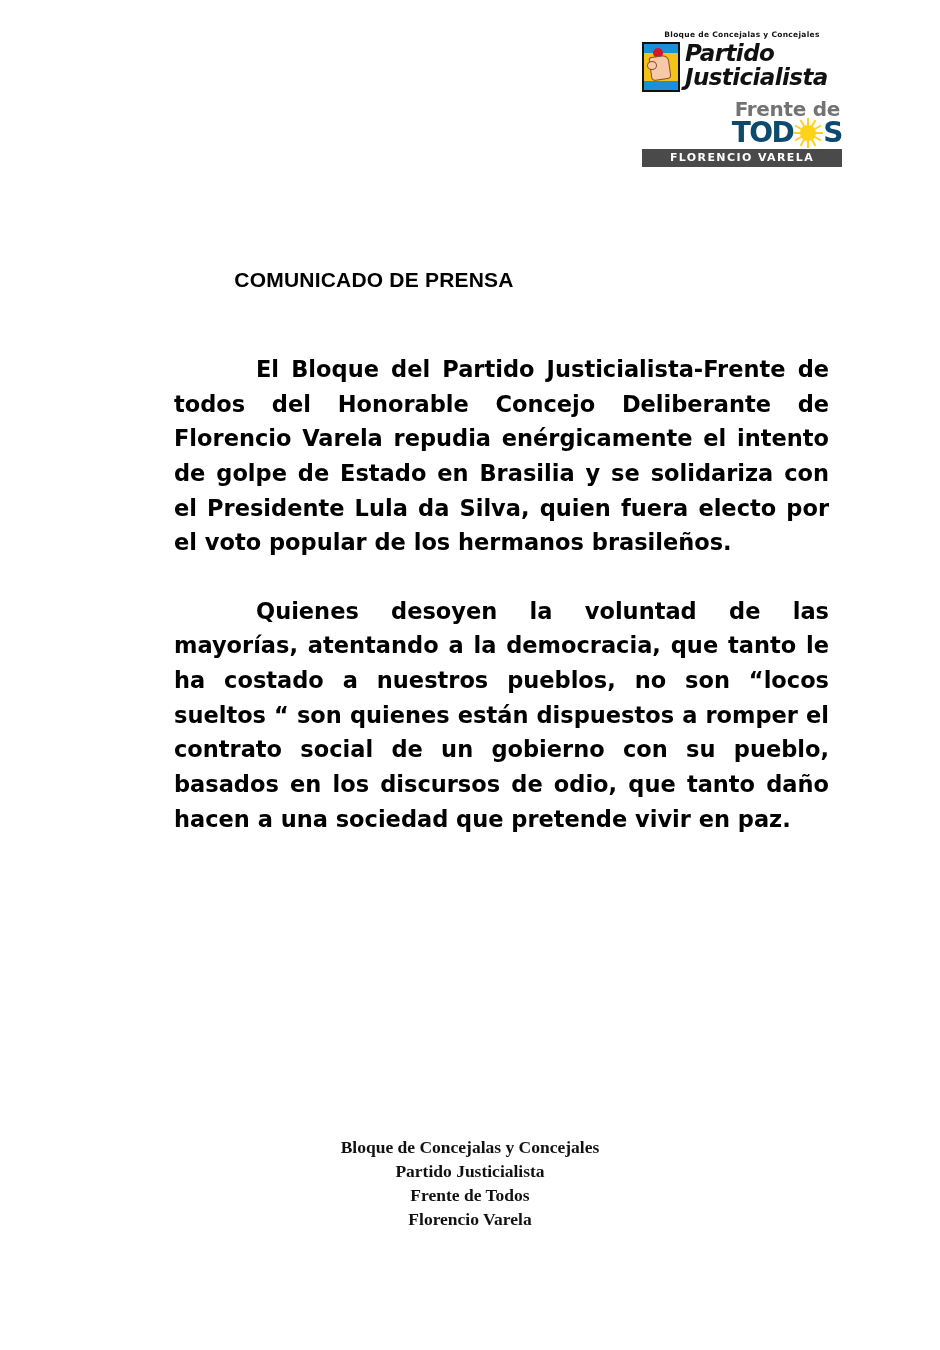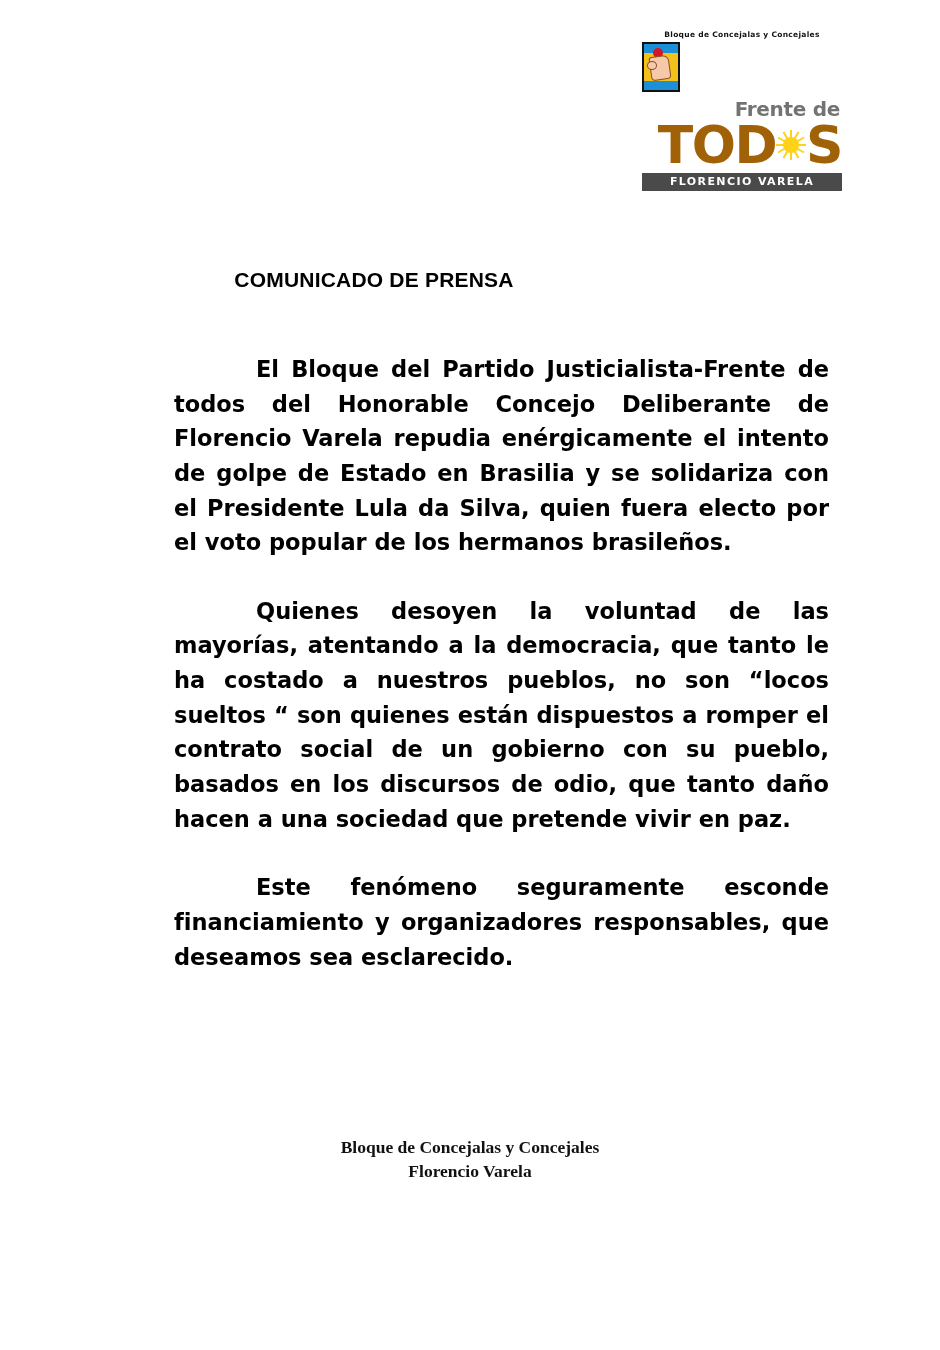--- a/index.html
+++ b/index.html
@@ -117,22 +117,22 @@
   .todos-row {
     display: flex;
     align-items: center;
     justify-content: flex-end;
     line-height: 1;
     margin-top: -2px;
   }
   .todos-row .t1, .todos-row .t2 {
     font-family: "DejaVu Sans", sans-serif;
     font-weight: bold;
-    font-size: 52px;
-    color: #a16207;
+    font-size: 28px;
+    color: #0c4a6e;
     letter-spacing: -1.5px;
   }
   .sun {
     position: relative;
     width: 28px;
     height: 28px;
     margin: 0 1px;
   }
   .sun .core {
     position: absolute;
@@ -210,20 +210,24 @@
 <div class="letterhead">
   <div class="lh-toptext">Bloque de Concejalas y Concejales</div>
 
   <div class="pj-row">
     <div class="pj-flag">
       <div class="stripe-top"></div>
       <div class="stripe-bot"></div>
       <div class="dot"></div>
       <div class="hand"></div>
       <div class="thumb"></div>
+    </div>
+    <div class="pj-words">
+      <span class="w1">Partido</span>
+      <span class="w2">Justicialista</span>
     </div>
   </div>
 
   <div class="frente">Frente de</div>
 
   <div class="todos-row">
     <span class="t1">TOD</span>
     <span class="sun">
       <span class="ray" style="transform:rotate(0deg)"></span>
       <span class="ray" style="transform:rotate(30deg)"></span>
@@ -237,19 +241,20 @@
   </div>
 
   <div class="fv-bar">FLORENCIO VARELA</div>
 </div>
 
 <div class="doc-title">COMUNICADO DE PRENSA</div>
 
 <div class="body-text">
   <p>El Bloque del Partido Justicialista-Frente de todos del Honorable Concejo Deliberante de Florencio Varela repudia enérgicamente el intento de golpe de Estado en Brasilia y se solidariza con el Presidente Lula da Silva, quien fuera electo por el voto popular de los hermanos brasileños.</p>
   <p>Quienes desoyen la voluntad de las mayorías, atentando a la democracia, que tanto le ha costado a nuestros pueblos, no son “locos sueltos “ son quienes están dispuestos a romper el contrato social de un gobierno con su pueblo, basados en los discursos de odio, que tanto daño hacen a una sociedad que pretende vivir en paz.</p>
-  <p>Este fenómeno seguramente esconde financiamiento y organizadores responsables, que deseamos sea esclarecido.</p>
 </div>
 
 <div class="signature">
   <div>Bloque de Concejalas y Concejales</div>
+  <div>Partido Justicialista</div>
+  <div>Frente de Todos</div>
   <div>Florencio Varela</div>
 </div>
 
 </body></html>

